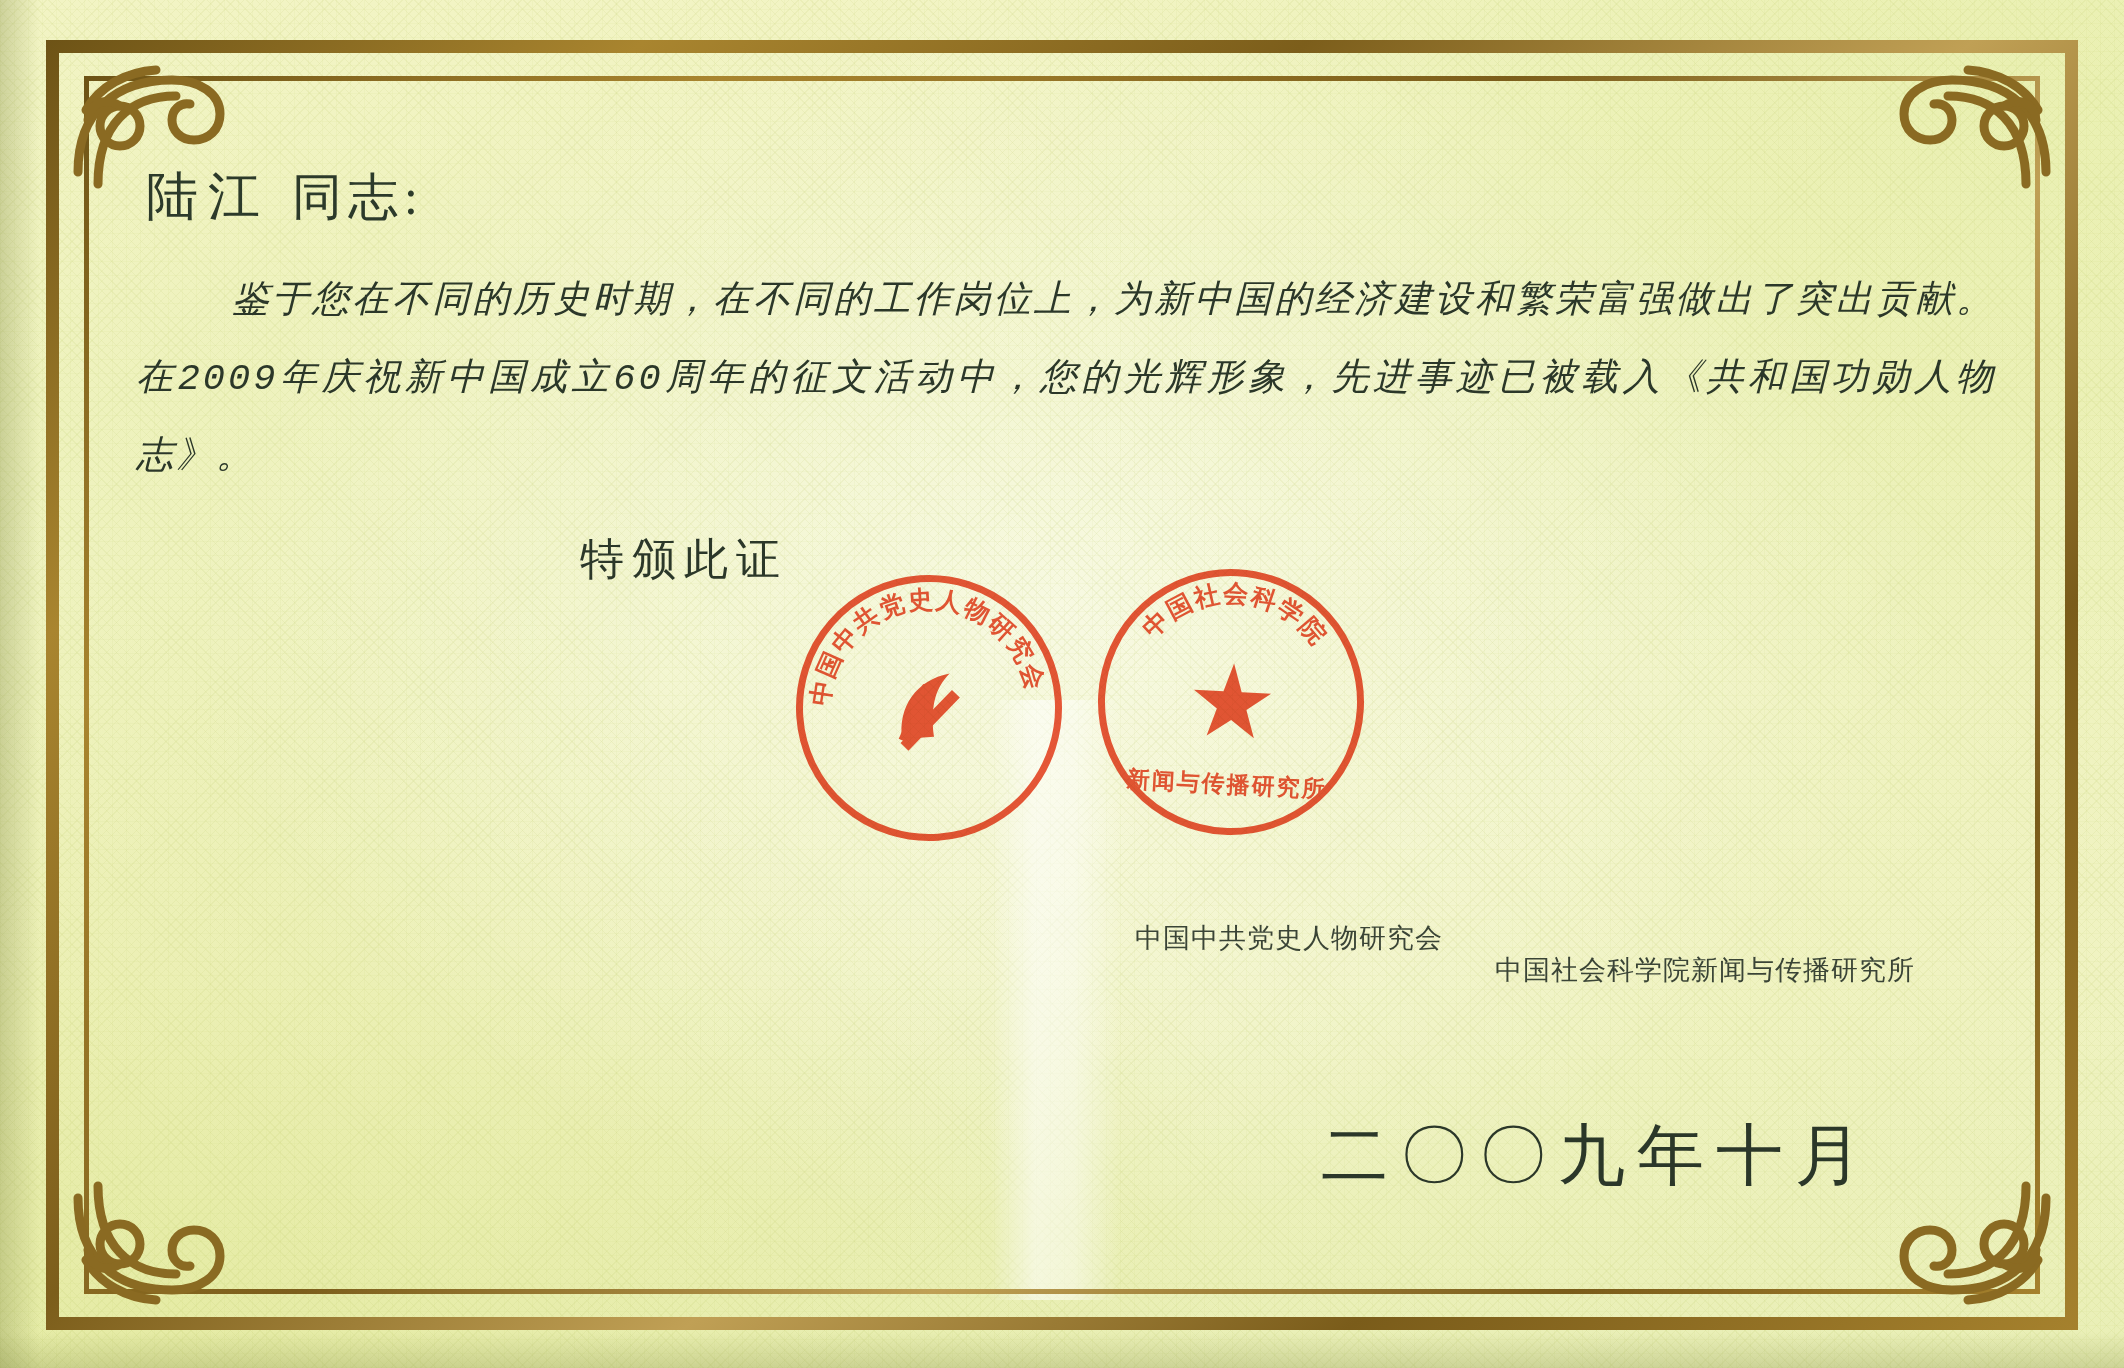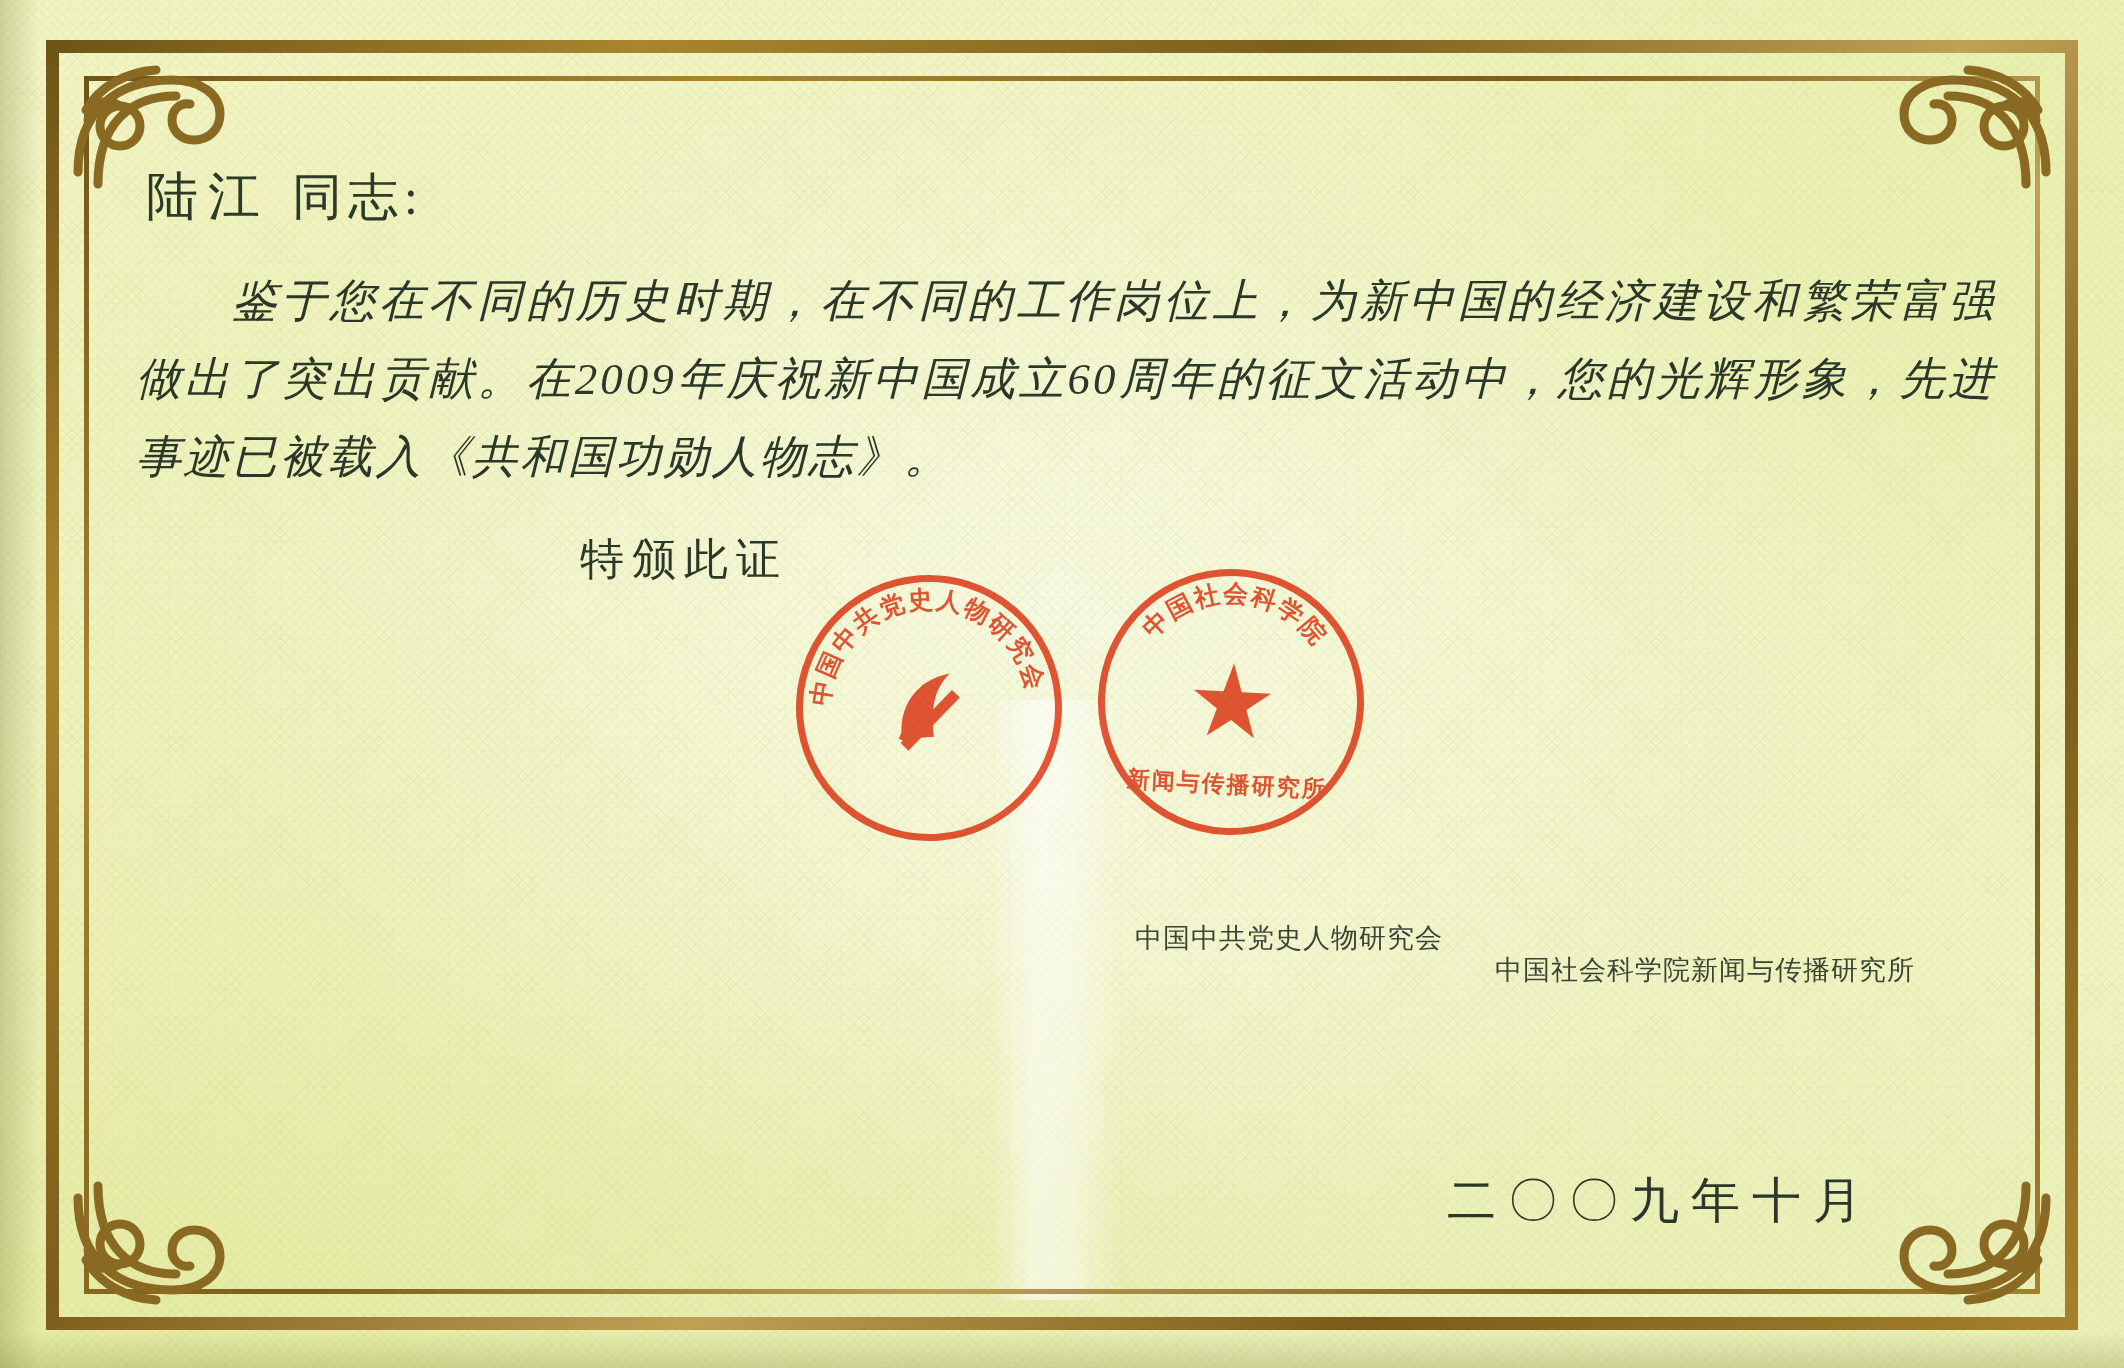--- a/index.html
+++ b/index.html
@@ -142,27 +142,27 @@
   .salutation .name {
     font-size: 52px;
     letter-spacing: 10px;
     padding-right: 22px;
   }
 
   .body-text {
     margin-top: 30px;
     margin-left: 26px;
     margin-right: 18px;
-    font-size: 45px;
+    font-size: 37px;
     line-height: 78px;
     letter-spacing: 3px;
     color: #2b3729;
     text-indent: 96px;
     font-style: italic;
-    font-family: Liberation Serif, serif;
+    font-family: Liberation Mono, monospace;
     text-align: justify;
   }
 
   .closing {
     margin-top: 34px;
     margin-left: 470px;
     font-size: 44px;
     letter-spacing: 8px;
     color: #2b3729;
   }
@@ -236,22 +236,22 @@
     letter-spacing: 1px;
     white-space: nowrap;
     font-family: "Liberation Serif", "DejaVu Serif", serif;
   }
   .stamp-caption.one  { left: 1135px; top: 920px; }
   .stamp-caption.two  { left: 1495px; top: 952px; }
 
   .date {
     position: absolute;
     right: 250px;
-    top: 1168px;
-    font-size: 49px;
+    top: 1110px;
+    font-size: 67px;
     letter-spacing: 12px;
     color: #2b3729;
     font-family: Liberation Serif, serif;
   }
 </style>
 </head>
 <body>
 
 <div class="certificate">
 

